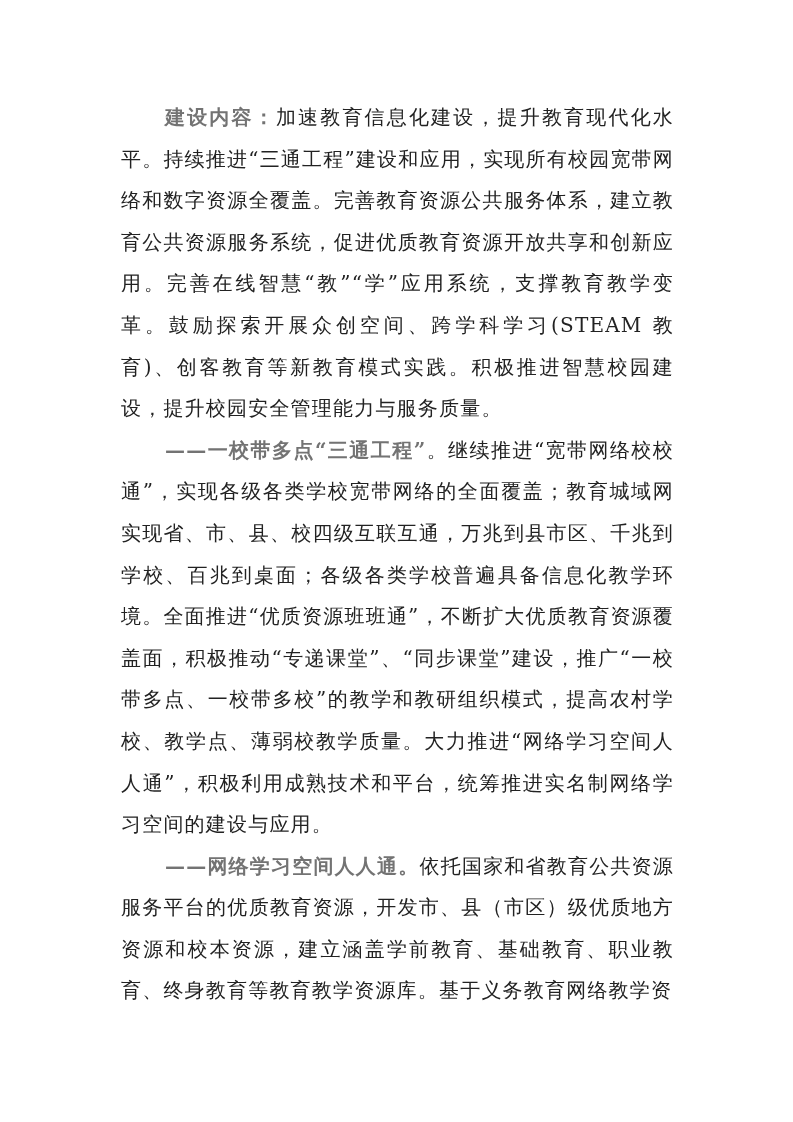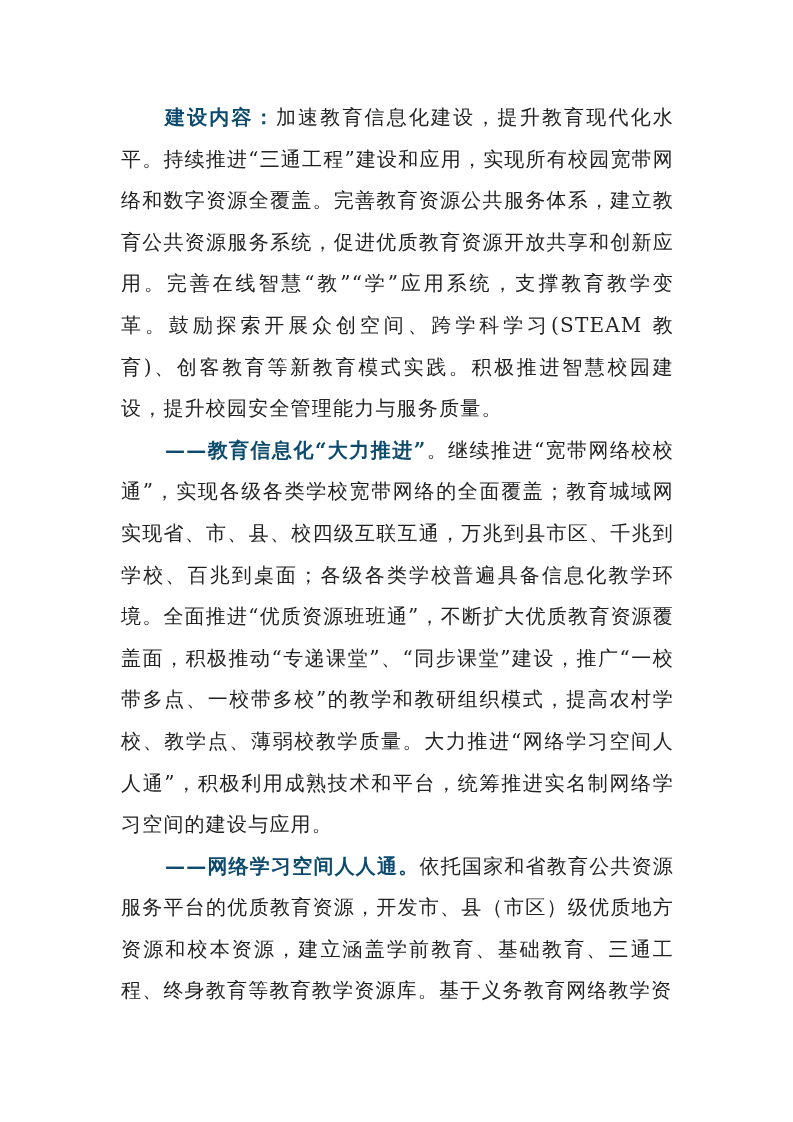--- a/index.html
+++ b/index.html
@@ -11,22 +11,22 @@
     width: 553px;
     font-family: "DejaVu Serif", "Liberation Serif", serif;
     font-size: 20px;
     line-height: 41.6px;
     color: #222222;
     letter-spacing: 1.2px;
     text-align: justify;
     text-justify: inter-character;
   }
   .para { margin: 0; text-indent: 44px; }
-  .bold { font-weight: bold; color: #0c4a6e; }
+  .bold { font-weight: bold; color: #737373; }
 </style>
 </head>
 <body>
 
 <div class="page">
   <p class="para"><span class="bold">建设内容：</span><span>加速教育信息化建设，提升教育现代化水平。持续推进“三通工程”建设和应用，实现所有校园宽带网络和数字资源全覆盖。完善教育资源公共服务体系，建立教育公共资源服务系统，促进优质教育资源开放共享和创新应用。完善在线智慧“教”“学”应用系统，支撑教育教学变革。鼓励探索开展众创空间、跨学科学习(STEAM 教育)、创客教育等新教育模式实践。积极推进智慧校园建设，提升校园安全管理能力与服务质量。</span></p>
-  <p class="para"><span class="bold">——教育信息化“大力推进”</span><span>。继续推进“宽带网络校校通”，实现各级各类学校宽带网络的全面覆盖；教育城域网实现省、市、县、校四级互联互通，万兆到县市区、千兆到学校、百兆到桌面；各级各类学校普遍具备信息化教学环境。全面推进“优质资源班班通”，不断扩大优质教育资源覆盖面，积极推动“专递课堂”、“同步课堂”建设，推广“一校带多点、一校带多校”的教学和教研组织模式，提高农村学校、教学点、薄弱校教学质量。大力推进“网络学习空间人人通”，积极利用成熟技术和平台，统筹推进实名制网络学习空间的建设与应用。</span></p>
-  <p class="para"><span class="bold">——网络学习空间人人通。</span><span>依托国家和省教育公共资源服务平台的优质教育资源，开发市、县（市区）级优质地方资源和校本资源，建立涵盖学前教育、基础教育、三通工程、终身教育等教育教学资源库。基于义务教育网络教学资</span></p>
+  <p class="para"><span class="bold">——一校带多点“三通工程”</span><span>。继续推进“宽带网络校校通”，实现各级各类学校宽带网络的全面覆盖；教育城域网实现省、市、县、校四级互联互通，万兆到县市区、千兆到学校、百兆到桌面；各级各类学校普遍具备信息化教学环境。全面推进“优质资源班班通”，不断扩大优质教育资源覆盖面，积极推动“专递课堂”、“同步课堂”建设，推广“一校带多点、一校带多校”的教学和教研组织模式，提高农村学校、教学点、薄弱校教学质量。大力推进“网络学习空间人人通”，积极利用成熟技术和平台，统筹推进实名制网络学习空间的建设与应用。</span></p>
+  <p class="para"><span class="bold">——网络学习空间人人通。</span><span>依托国家和省教育公共资源服务平台的优质教育资源，开发市、县（市区）级优质地方资源和校本资源，建立涵盖学前教育、基础教育、职业教育、终身教育等教育教学资源库。基于义务教育网络教学资</span></p>
 </div>
 
 </body></html>

